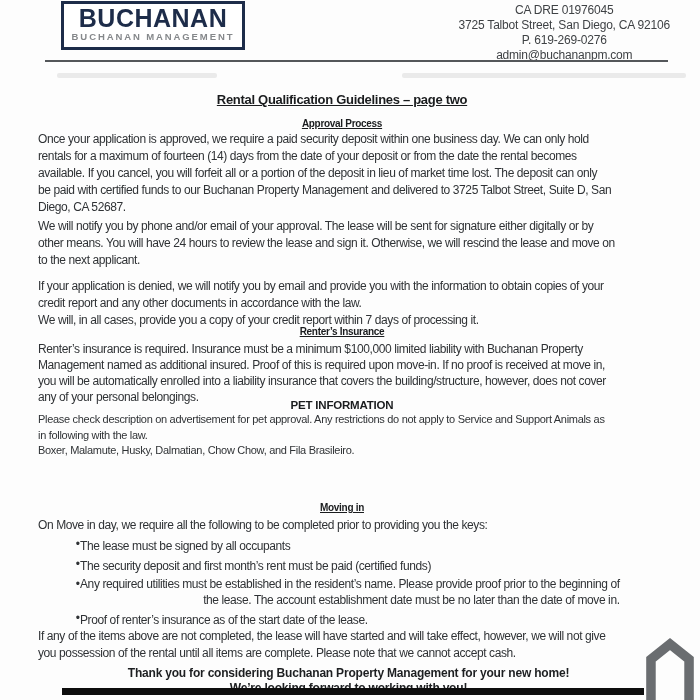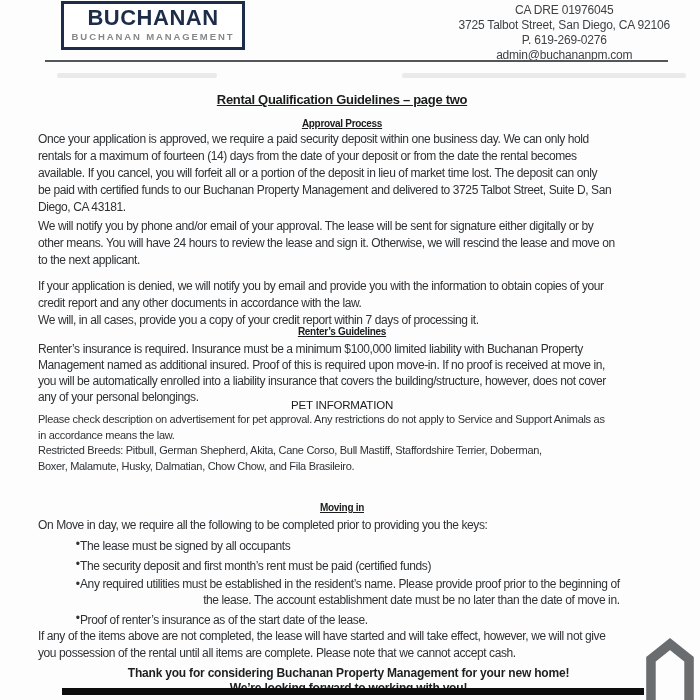--- a/index.html
+++ b/index.html
@@ -12,21 +12,21 @@
     color:#2f3235;
   }
   .abs{position:absolute;}
   
   .logo-box{
     left:61px;top:1px;width:178px;height:43px;
     border:3px solid #1d2c49;
     text-align:center;background:#fff;
   }
   .logo-main{
-    font-size:22px;font-weight:800;letter-spacing:.5px;
+    font-size:25px;font-weight:800;letter-spacing:.5px;
     color:#1d2c49;line-height:26px;margin-top:1px;
     font-family:"Liberation Sans",sans-serif;
   }
   .logo-sub{
     font-size:9.5px;font-weight:700;letter-spacing:1.9px;
     color:#85888b;line-height:12px;
   }
   .contact{
     top:3px;right:30px;text-align:center;
     font-size:12px;line-height:15px;color:#3f4245;
@@ -35,21 +35,21 @@
   .hdr-rule{left:45px;top:60px;width:623px;height:2px;background:#54575a;}
   .smudge{top:73px;height:5px;background:#eaeaea;border-radius:2px;}
   .smudge.l{left:57px;width:160px;}
   .smudge.r{left:402px;width:284px;}
   
   .ln{white-space:nowrap;font-size:12px;line-height:17px;letter-spacing:-.4px;}
   .para{left:38px;}
   .h-center{left:0;right:16px;text-align:center;}
   .doc-title{top:92px;font-size:13px;font-weight:700;text-decoration:underline;color:#1a1c1e;letter-spacing:-.3px;}
   .sec-head{font-size:10px;font-weight:700;text-decoration:underline;color:#1a1c1e;letter-spacing:-.3px;}
-  .pet-head{font-size:11.5px;font-weight:400;color:#1a1c1e;letter-spacing:-.2px;}
+  .pet-head{font-size:11.5px;font-weight:700;color:#1a1c1e;letter-spacing:-.2px;}
   .pet .ln{font-size:11px;line-height:15.5px;letter-spacing:-.3px;}
   .ins .ln{line-height:16px;}
   
   .bullets{left:60px;top:536px;text-align:right;}
   .bullet-item{margin-bottom:2px;display:flex;}
   .bullet-dot{width:20px;font-size:12px;line-height:16px;flex:0 0 20px;}
   .bullet-dot::before{content:"\2022";}
   .bullet-lines .ln{line-height:16px;}
   
   .foot{font-size:12px;font-weight:700;letter-spacing:-.2px;color:#1d1f21;padding-left:13px;}
@@ -79,50 +79,49 @@
 
   <div class="abs h-center doc-title">Rental Qualification Guidelines – page two</div>
 
   <div class="abs h-center sec-head" style="top:118px">Approval Process</div>
 
   <div class="abs para" style="top:131px">
     <div class="ln">Once your application is approved, we require a paid security deposit within one business day.  We can only hold</div>
     <div class="ln">rentals for a maximum of fourteen (14) days from the date of your deposit or from the date the rental becomes</div>
     <div class="ln">available.  If you cancel, you will forfeit all or a portion of the deposit in lieu of market time lost.  The deposit can only</div>
     <div class="ln">be paid with certified funds to our Buchanan Property Management and delivered to 3725 Talbot Street, Suite D, San</div>
-    <div class="ln">Diego, CA  43181.</div>
+    <div class="ln">Diego, CA  52687.</div>
   </div>
 
   <div class="abs para" style="top:218px">
     <div class="ln">We will notify you by phone and/or email of your approval.  The lease will be sent for signature either digitally or by</div>
     <div class="ln">other means. You will have 24 hours to review the lease and sign it.  Otherwise, we will rescind the lease and move on</div>
     <div class="ln">to the next applicant.</div>
   </div>
 
   <div class="abs para" style="top:278px">
     <div class="ln">If your application is denied, we will notify you by email and provide you with the information to obtain copies of your</div>
     <div class="ln">credit report and any other documents in accordance with the law.</div>
     <div class="ln">We will, in all cases, provide you a copy of your credit report within 7 days of processing it.</div>
   </div>
 
-  <div class="abs h-center sec-head" style="top:326px">Renter’s Guidelines</div>
+  <div class="abs h-center sec-head" style="top:326px">Renter’s Insurance</div>
 
   <div class="abs para ins" style="top:341px">
     <div class="ln">Renter’s insurance is required.  Insurance must be a minimum $100,000 limited liability with Buchanan Property</div>
     <div class="ln">Management named as additional insured. Proof of this is required upon move-in.  If no proof is received at move in,</div>
     <div class="ln">you will be automatically enrolled into a liability insurance that covers the building/structure, however, does not cover</div>
     <div class="ln">any of your personal belongings.</div>
   </div>
 
   <div class="abs h-center pet-head" style="top:399px">PET INFORMATION</div>
 
   <div class="abs para pet" style="top:412px">
     <div class="ln">Please check description on advertisement for pet approval. Any restrictions do not apply to Service and Support Animals as</div>
-    <div class="ln">in accordance means the law.</div>
-    <div class="ln">Restricted Breeds: Pitbull, German Shepherd, Akita, Cane Corso, Bull Mastiff, Staffordshire Terrier, Doberman,</div>
+    <div class="ln">in following with the law.</div>
     <div class="ln">Boxer, Malamute, Husky, Dalmatian, Chow Chow, and Fila Brasileiro.</div>
   </div>
 
   <div class="abs h-center sec-head" style="top:502px">Moving in</div>
 
   <div class="abs para" style="top:517px">
     <div class="ln">On Move in day, we require all the following to be completed prior to providing you the keys:</div>
   </div>
 
   <div class="abs bullets">

